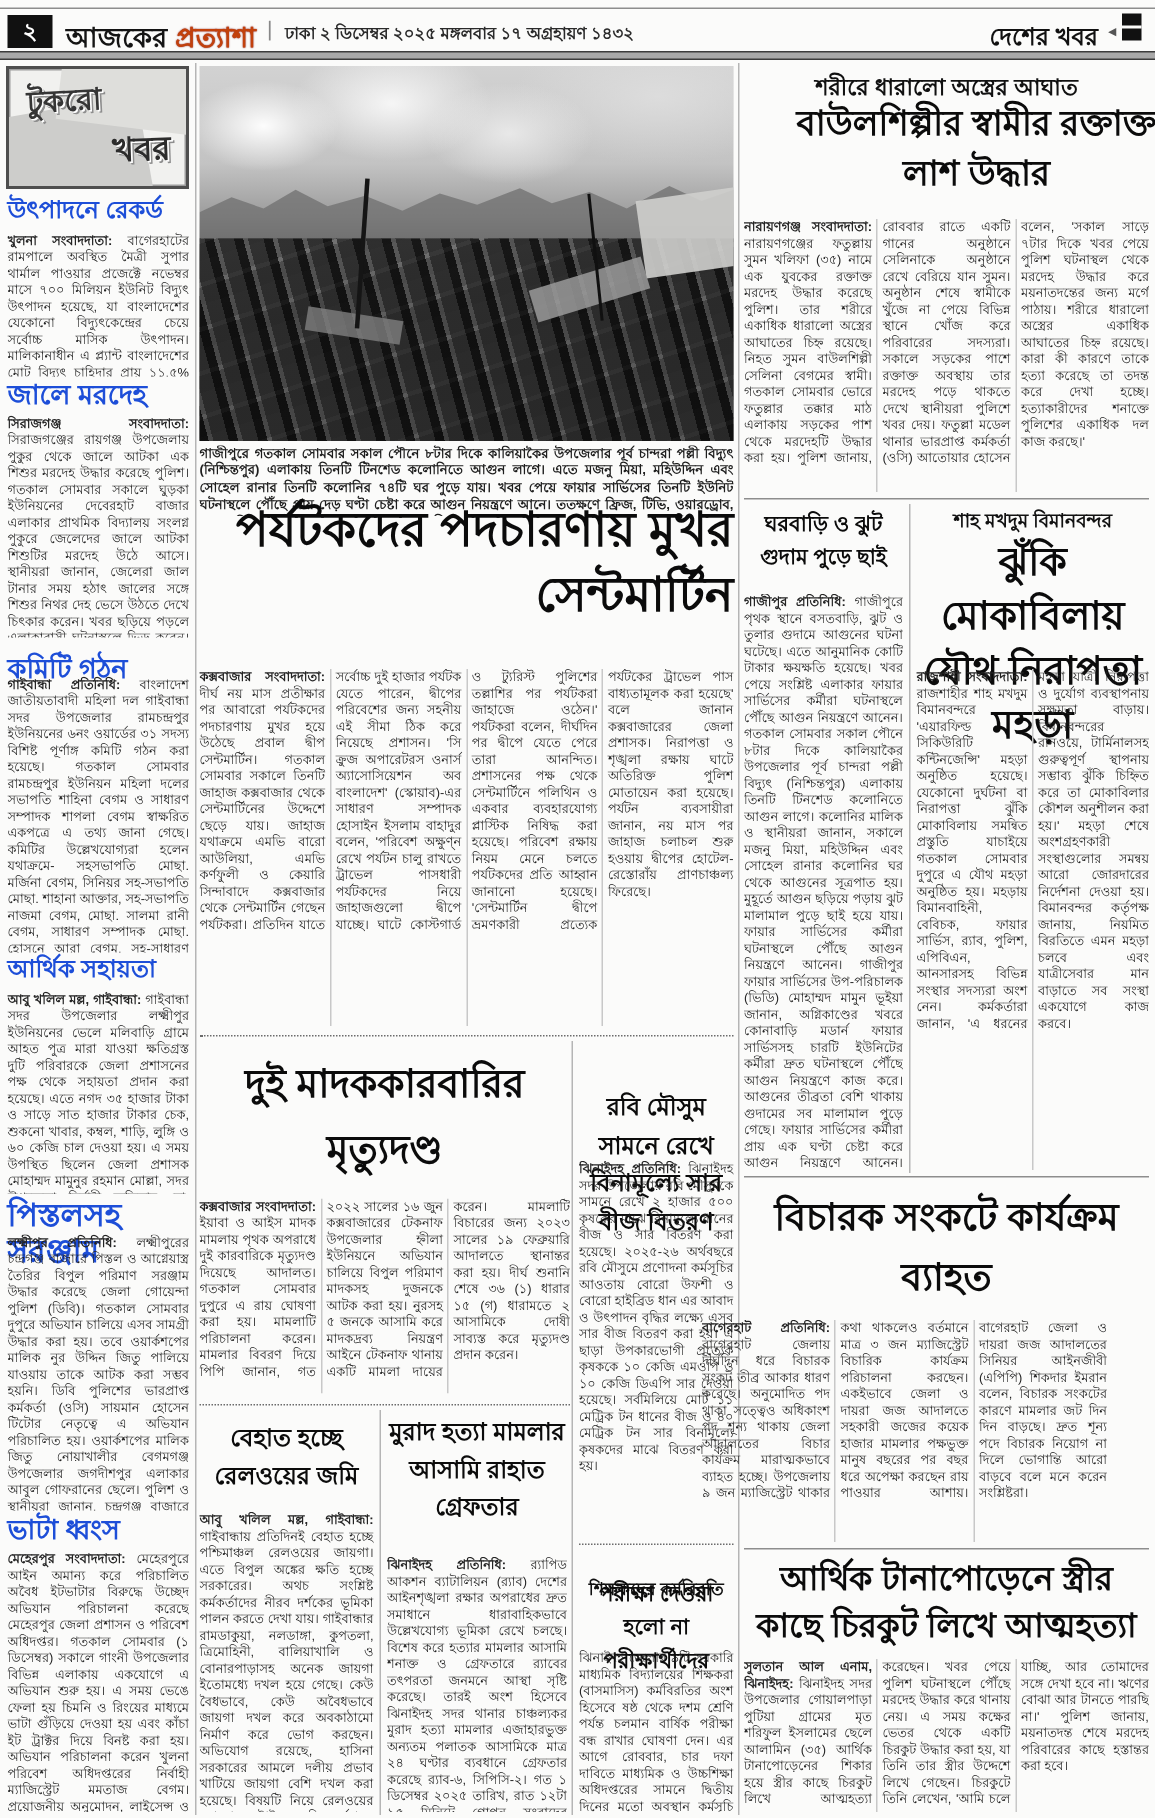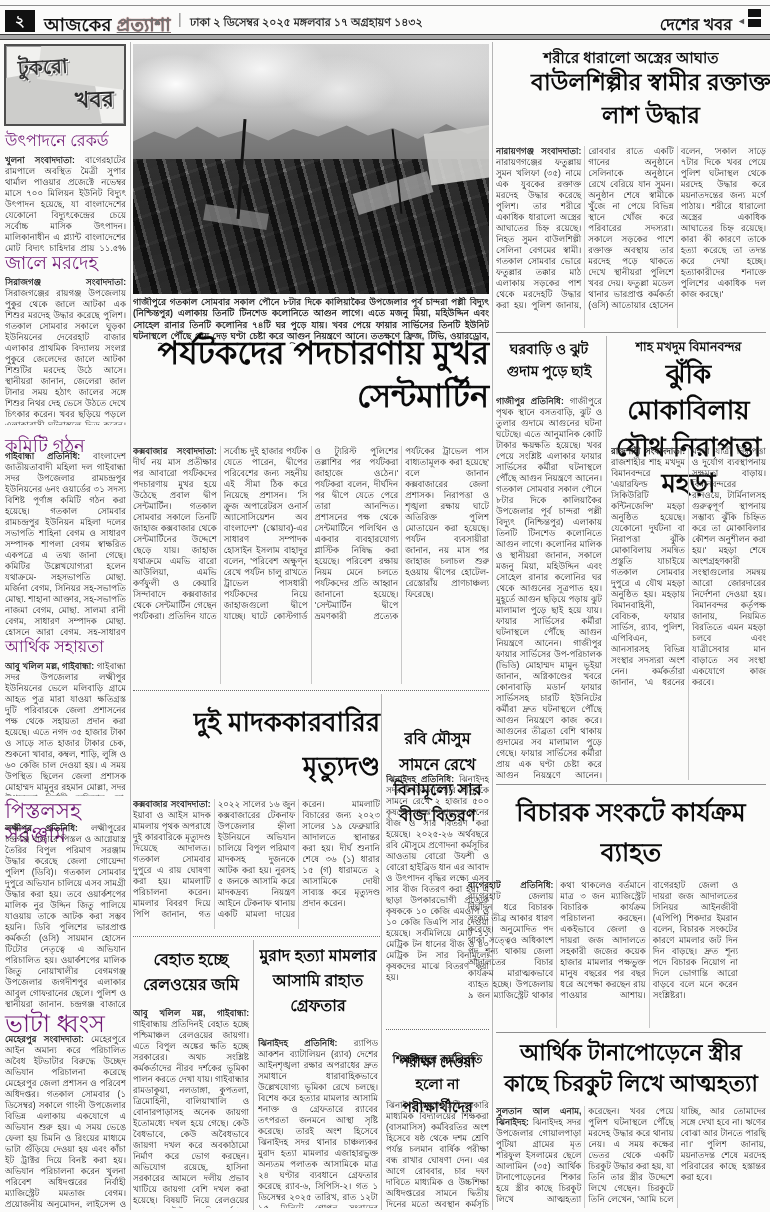--- a/index.html
+++ b/index.html
@@ -6,37 +6,37 @@
   body{width:770px;height:1212px;position:relative;background:#fbfbfa;color:#161616;
        font-family:"Liberation Sans","DejaVu Sans",sans-serif;overflow:hidden;}
   .abs{position:absolute;}
   .rule-h{background:#8d8d8d;height:1px;}
   .rule-v{background:#b5b5b5;width:1px;}
   .dotted{border-top:1px dotted #6b6b6b;height:0;}
   
   .pageno{background:#111;color:#fff;font-weight:bold;font-size:15px;display:flex;align-items:center;justify-content:center;}
   .brand{font-size:18px;font-weight:bold;letter-spacing:.2px;}
   .brand .b1{color:#141414;}
-  .brand .b2{color:#737373;text-shadow:0 0 1px #7d0f0f;text-decoration:underline;}
+  .brand .b2{color:#c2410c;text-shadow:0 0 1px #7d0f0f;}
   .hdate{font-size:11px;font-weight:bold;color:#2a2a2a;}
   .section{font-size:16px;font-weight:bold;color:#111;}
   .hdr-dbl{border-top:1px solid #3c3c3c;border-bottom:1px solid #3c3c3c;background:#a9a9a9;height:4px;}
   .mark-arrow{font-size:9px;color:#555;}
   .mark-box{width:13px;height:18px;background:#111;position:relative;}
   .mark-box::after{content:"";position:absolute;left:0;top:8px;width:13px;height:2px;background:#fbfbfa;}
   
   .tukro{border:2px solid #4e4e4e;box-shadow:inset 0 0 0 1px #9d9d9d;background:#f1f1ef;overflow:hidden;}
   .tukro .shape1{position:absolute;left:-18px;top:26px;width:110px;height:70px;background:#cdcdcb;transform:rotate(-10deg);}
   .tukro .shape2{position:absolute;left:34px;top:-14px;width:110px;height:54px;background:#dededb;transform:rotate(7deg);}
   .tukro .t1{position:absolute;left:12px;top:6px;font-size:20px;font-weight:bold;color:#353535;
              text-shadow:1px 1px 0 #fff,2px 2px 0 #8e8e8e;transform:rotate(-3deg);}
   .tukro .t2{position:absolute;right:10px;bottom:5px;font-size:22px;font-weight:bold;color:#2c2c2c;
              text-shadow:1px 1px 0 #fff,2px 2px 0 #8e8e8e;transform:rotate(-2deg);}
   
-  .h-side{font-size:16px;font-weight:normal;line-height:1.15;color:#701a75;}
+  .h-side{font-size:16px;font-weight:bold;line-height:1.15;color:#1d4ed8;}
   .h-center{font-weight:bold;text-align:center;color:#0b0b0b;}
   .kicker{font-weight:bold;text-align:center;color:#111;}
   .body-sm{font-size:8.6px;line-height:1.28;text-align:justify;color:#242424;overflow:hidden;}
   .body-sm b{font-size:8.6px;}
   .cols2{column-count:2;column-gap:7px;column-rule:1px solid #c8c8c8;}
   .cols3{column-count:3;column-gap:7px;column-rule:1px solid #c8c8c8;}
   .cols4{column-count:4;column-gap:7px;column-rule:1px solid #c8c8c8;}
   .caption{font-size:8.8px;font-weight:bold;line-height:1.3;text-align:justify;color:#1d1d1d;overflow:hidden;}
   
   .photo{overflow:hidden;background:
@@ -105,21 +105,21 @@
   <b>আবু খলিল মল্ল, গাইবান্ধা:</b>
   <span>গাইবান্ধা সদর উপজেলার লক্ষ্মীপুর ইউনিয়নের ভেলে মলিবাড়ি গ্রামে আহত পুত্র মারা যাওয়া ক্ষতিগ্রস্ত দুটি পরিবারকে জেলা প্রশাসনের পক্ষ থেকে সহায়তা প্রদান করা হয়েছে। এতে নগদ ৩৫ হাজার টাকা ও সাড়ে সাত হাজার টাকার চেক, শুকনো খাবার, কম্বল, শাড়ি, লুঙ্গি ও ৬০ কেজি চাল দেওয়া হয়। এ সময় উপস্থিত ছিলেন জেলা প্রশাসক মোহাম্মদ মামুনুর রহমান মোল্লা, সদর উপজেলা নির্বাহী অফিসার মো. মাহমুদ আল হাসান, জেলা ত্রাণ ও পুনর্বাসন কর্মকর্তাসহ স্থানীয় গণ্যমান্য ব্যক্তিরা।</span>
 </div>
 
 <div class="abs h-side" style="left:5px;top:799px;width:121px;font-size:21px;">পিস্তলসহ সরঞ্জাম</div>
 <div class="abs body-sm" style="left:5px;top:823px;width:121px;height:184px;">
   <b>লক্ষ্মীপুর প্রতিনিধি:</b>
   <span>লক্ষ্মীপুরের চন্দ্রগঞ্জ বাজারে পিস্তল ও আগ্নেয়াস্ত্র তৈরির বিপুল পরিমাণ সরঞ্জাম উদ্ধার করেছে জেলা গোয়েন্দা পুলিশ (ডিবি)। গতকাল সোমবার দুপুরে অভিযান চালিয়ে এসব সামগ্রী উদ্ধার করা হয়। তবে ওয়ার্কশপের মালিক নুর উদ্দিন জিতু পালিয়ে যাওয়ায় তাকে আটক করা সম্ভব হয়নি। ডিবি পুলিশের ভারপ্রাপ্ত কর্মকর্তা (ওসি) সায়মান হোসেন টিটোর নেতৃত্বে এ অভিযান পরিচালিত হয়। ওয়ার্কশপের মালিক জিতু নোয়াখালীর বেগমগঞ্জ উপজেলার জগদীশপুর এলাকার আবুল গোফরানের ছেলে। পুলিশ ও স্থানীয়রা জানান, চন্দ্রগঞ্জ বাজারে দোকানের আড়া দিয়ে জিতু দীর্ঘদিন ধরে ওয়ার্কশপ ব্যবসা করে আসছিল। কিন্তু আড়ালে সে দেশীয় অস্ত্র তৈরি করত। গোপন সংবাদের ভিত্তিতে ডিবি পুলিশ অভিযান চালায়।</span>
 </div>
 
-<div class="abs h-side" style="left:5px;top:1010px;width:121px;font-size:24px;">ভাটা ধ্বংস</div>
+<div class="abs h-side" style="left:5px;top:1010px;width:121px;font-size:18px;">ভাটা ধ্বংস</div>
 <div class="abs body-sm" style="left:5px;top:1034px;width:121px;height:174px;">
   <b>মেহেরপুর সংবাদদাতা:</b>
   <span>মেহেরপুরে আইন অমান্য করে পরিচালিত অবৈধ ইটভাটার বিরুদ্ধে উচ্ছেদ অভিযান পরিচালনা করেছে মেহেরপুর জেলা প্রশাসন ও পরিবেশ অধিদপ্তর। গতকাল সোমবার (১ ডিসেম্বর) সকালে গাংনী উপজেলার বিভিন্ন এলাকায় একযোগে এ অভিযান শুরু হয়। এ সময় ভেঙে ফেলা হয় চিমনি ও রিংয়ের মাধ্যমে ভাটা গুঁড়িয়ে দেওয়া হয় এবং কাঁচা ইট ট্রাক্টর দিয়ে বিনষ্ট করা হয়। অভিযান পরিচালনা করেন খুলনা পরিবেশ অধিদপ্তরের নির্বাহী ম্যাজিস্ট্রেট মমতাজ বেগম। প্রয়োজনীয় অনুমোদন, লাইসেন্স ও পরিবেশগত ছাড়পত্র না থাকার অভিযোগে এসব ভাটায় অভিযান চালানো হয়। এ অভিযান চলমান থাকবে।</span>
 </div>
 
 <div class="abs photo" style="left:133px;top:44px;width:356px;height:250px;">
   <div class="skyline"></div>
   <div class="rubble"></div>
   <div class="pale"></div>
   <div class="sheet1"></div>
@@ -130,21 +130,21 @@
 <div class="abs caption" style="left:133px;top:297px;width:356px;height:47px;">গাজীপুরে গতকাল সোমবার সকাল পৌনে ৮টার দিকে কালিয়াকৈর উপজেলার পূর্ব চান্দরা পল্লী বিদ্যুৎ (নিশ্চিন্তপুর) এলাকায় তিনটি টিনশেড কলোনিতে আগুন লাগে। এতে মজনু মিয়া, মহিউদ্দিন এবং সোহেল রানার তিনটি কলোনির ৭৪টি ঘর পুড়ে যায়। খবর পেয়ে ফায়ার সার্ভিসের তিনটি ইউনিট ঘটনাস্থলে পৌঁছে প্রায় দেড় ঘণ্টা চেষ্টা করে আগুন নিয়ন্ত্রণে আনে। ততক্ষণে ফ্রিজ, টিভি, ওয়ারড্রোব, আলমারি, নগদ টাকা ও অন্যান্য মূল্যবান সামগ্রী পুড়ে যায়। এ ছাড়া পৃথক স্থানে বসতবাড়ি, ঝুট ও তুলার গুদামে আগুনের ঘটনা ঘটেছে।</div>
 
 <div class="abs h-center" style="left:133px;top:332px;width:356px;height:94px;font-size:32px;line-height:1.35;text-align:right;">পর্যটকদের পদচারণায় মুখর সেন্টমার্টিন</div>
 <div class="abs body-sm cols4" style="left:133px;top:446px;width:356px;height:238px;">
   <b>কক্সবাজার সংবাদদাতা:</b>
   <span>দীর্ঘ নয় মাস প্রতীক্ষার পর আবারো পর্যটকদের পদচারণায় মুখর হয়ে উঠেছে প্রবাল দ্বীপ সেন্টমার্টিন। গতকাল সোমবার সকালে তিনটি জাহাজ কক্সবাজার থেকে সেন্টমার্টিনের উদ্দেশে ছেড়ে যায়। জাহাজ যথাক্রমে এমভি বারো আউলিয়া, এমভি কর্ণফুলী ও কেয়ারি সিন্দাবাদে কক্সবাজার থেকে সেন্টমার্টিন গেছেন পর্যটকরা। প্রতিদিন যাতে সর্বোচ্চ দুই হাজার পর্যটক যেতে পারেন, দ্বীপের পরিবেশের জন্য সহনীয় এই সীমা ঠিক করে নিয়েছে প্রশাসন। 'সি ক্রুজ অপারেটরস ওনার্স অ্যাসোসিয়েশন অব বাংলাদেশ' (স্কোয়াব)-এর সাধারণ সম্পাদক হোসাইন ইসলাম বাহাদুর বলেন, 'পরিবেশ অক্ষুণ্ন রেখে পর্যটন চালু রাখতে ট্রাভেল পাসধারী পর্যটকদের নিয়ে জাহাজগুলো দ্বীপে যাচ্ছে। ঘাটে কোস্টগার্ড ও ট্যুরিস্ট পুলিশের তল্লাশির পর পর্যটকরা জাহাজে ওঠেন।' পর্যটকরা বলেন, দীর্ঘদিন পর দ্বীপে যেতে পেরে তারা আনন্দিত। প্রশাসনের পক্ষ থেকে সেন্টমার্টিনে পলিথিন ও একবার ব্যবহারযোগ্য প্লাস্টিক নিষিদ্ধ করা হয়েছে। পরিবেশ রক্ষায় নিয়ম মেনে চলতে পর্যটকদের প্রতি আহ্বান জানানো হয়েছে। 'সেন্টমার্টিন দ্বীপে ভ্রমণকারী প্রত্যেক পর্যটকের ট্রাভেল পাস বাধ্যতামূলক করা হয়েছে' বলে জানান কক্সবাজারের জেলা প্রশাসক। নিরাপত্তা ও শৃঙ্খলা রক্ষায় ঘাটে অতিরিক্ত পুলিশ মোতায়েন করা হয়েছে। পর্যটন ব্যবসায়ীরা জানান, নয় মাস পর জাহাজ চলাচল শুরু হওয়ায় দ্বীপের হোটেল-রেস্তোরাঁয় প্রাণচাঞ্চল্য ফিরেছে।</span>
 </div>
 
 <div class="abs dotted" style="left:133px;top:690px;width:356px;"></div>
 
-<div class="abs h-center" style="left:133px;top:700px;width:247px;height:94px;font-size:26px;line-height:1.7;text-align:right;">দুই মাদককারবারির মৃত্যুদণ্ড</div>
+<div class="abs h-center" style="left:133px;top:700px;width:247px;height:94px;font-size:26px;line-height:1.7;">দুই মাদককারবারির মৃত্যুদণ্ড</div>
 <div class="abs body-sm cols3" style="left:133px;top:799px;width:247px;height:130px;">
   <b>কক্সবাজার সংবাদদাতা:</b>
   <span>ইয়াবা ও আইস মাদক মামলায় পৃথক অপরাধে দুই কারবারিকে মৃত্যুদণ্ড দিয়েছে আদালত। গতকাল সোমবার দুপুরে এ রায় ঘোষণা করা হয়। মামলাটি পরিচালনা করেন। মামলার বিবরণ দিয়ে পিপি জানান, গত ২০২২ সালের ১৬ জুন কক্সবাজারের টেকনাফ উপজেলার হ্নীলা ইউনিয়নে অভিযান চালিয়ে বিপুল পরিমাণ মাদকসহ দুজনকে আটক করা হয়। নুরসহ ৫ জনকে আসামি করে মাদকদ্রব্য নিয়ন্ত্রণ আইনে টেকনাফ থানায় একটি মামলা দায়ের করেন। মামলাটি বিচারের জন্য ২০২৩ সালের ১৯ ফেব্রুয়ারি আদালতে স্থানান্তর করা হয়। দীর্ঘ শুনানি শেষে ৩৬ (১) ধারার ১৫ (গ) ধারামতে ২ আসামিকে দোষী সাব্যস্ত করে মৃত্যুদণ্ড প্রদান করেন।</span>
 </div>
 
 <div class="abs dotted" style="left:133px;top:936px;width:247px;"></div>
 <div class="abs rule-v" style="left:253px;top:940px;height:270px;"></div>
 <div class="abs rule-v" style="left:381px;top:694px;height:516px;"></div>
 
 <div class="abs h-center" style="left:133px;top:948px;width:116px;height:56px;font-size:16px;line-height:1.55;">বেহাত হচ্ছে রেলওয়ের জমি</div>

